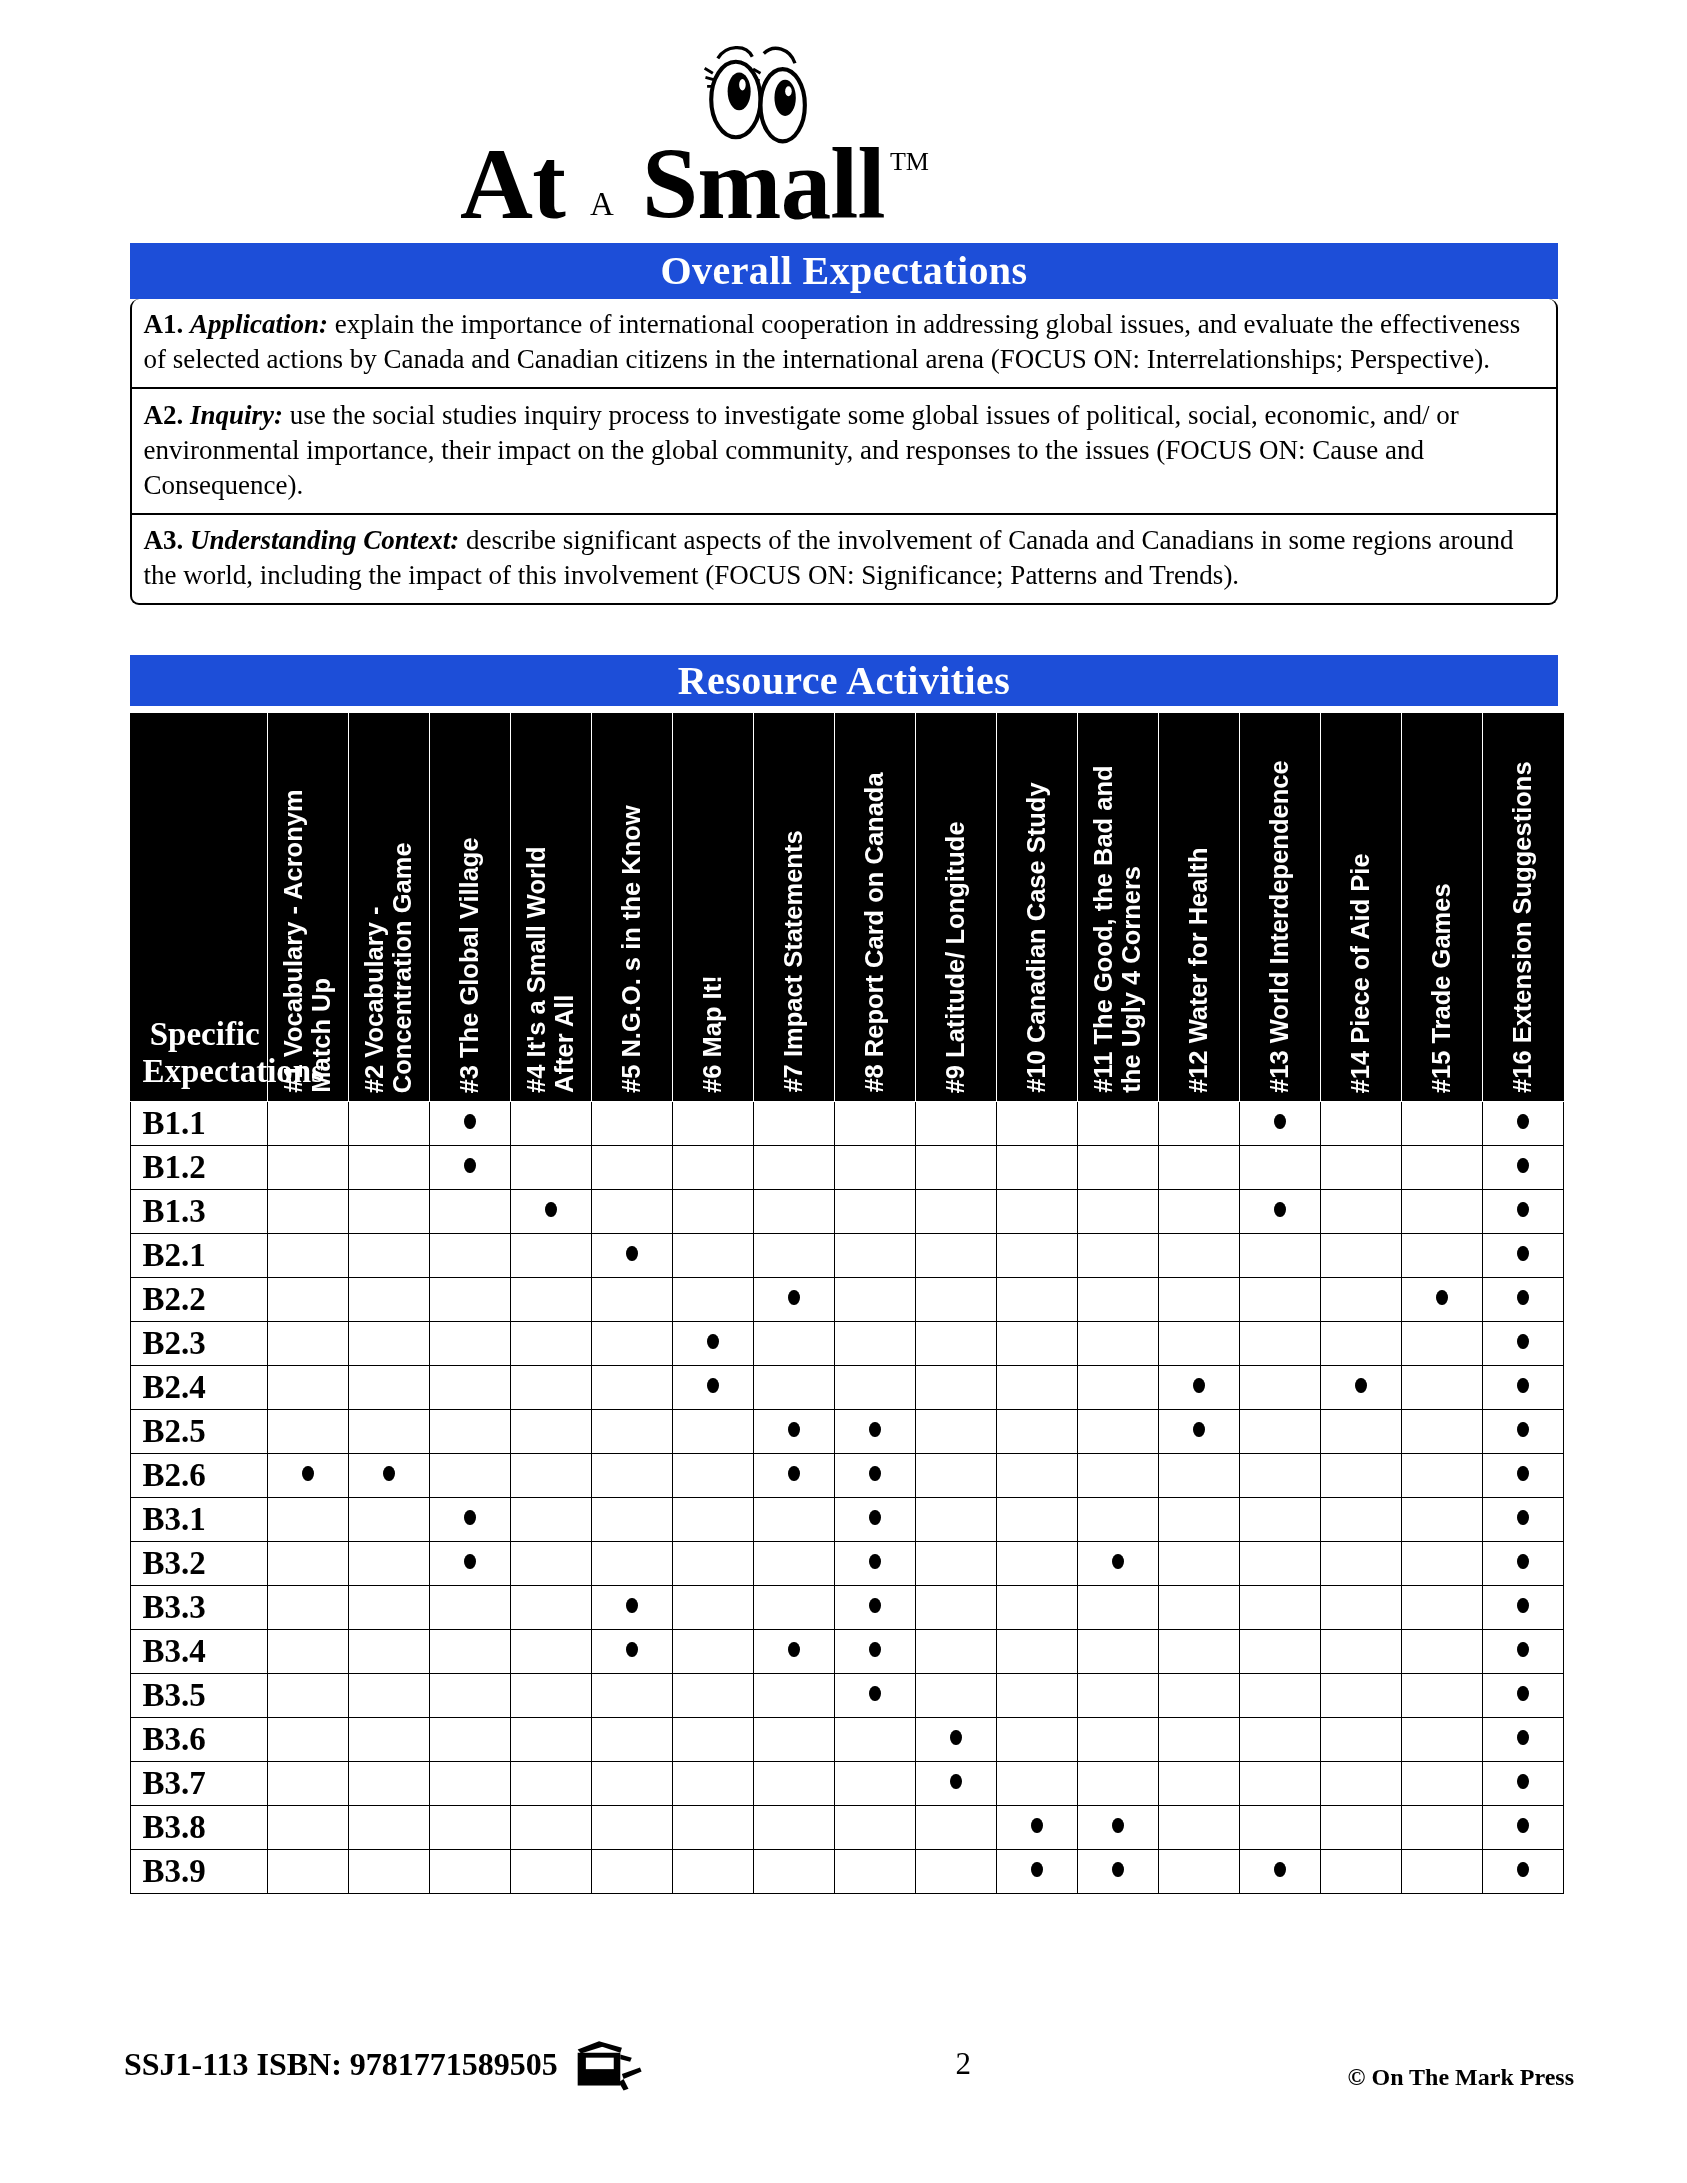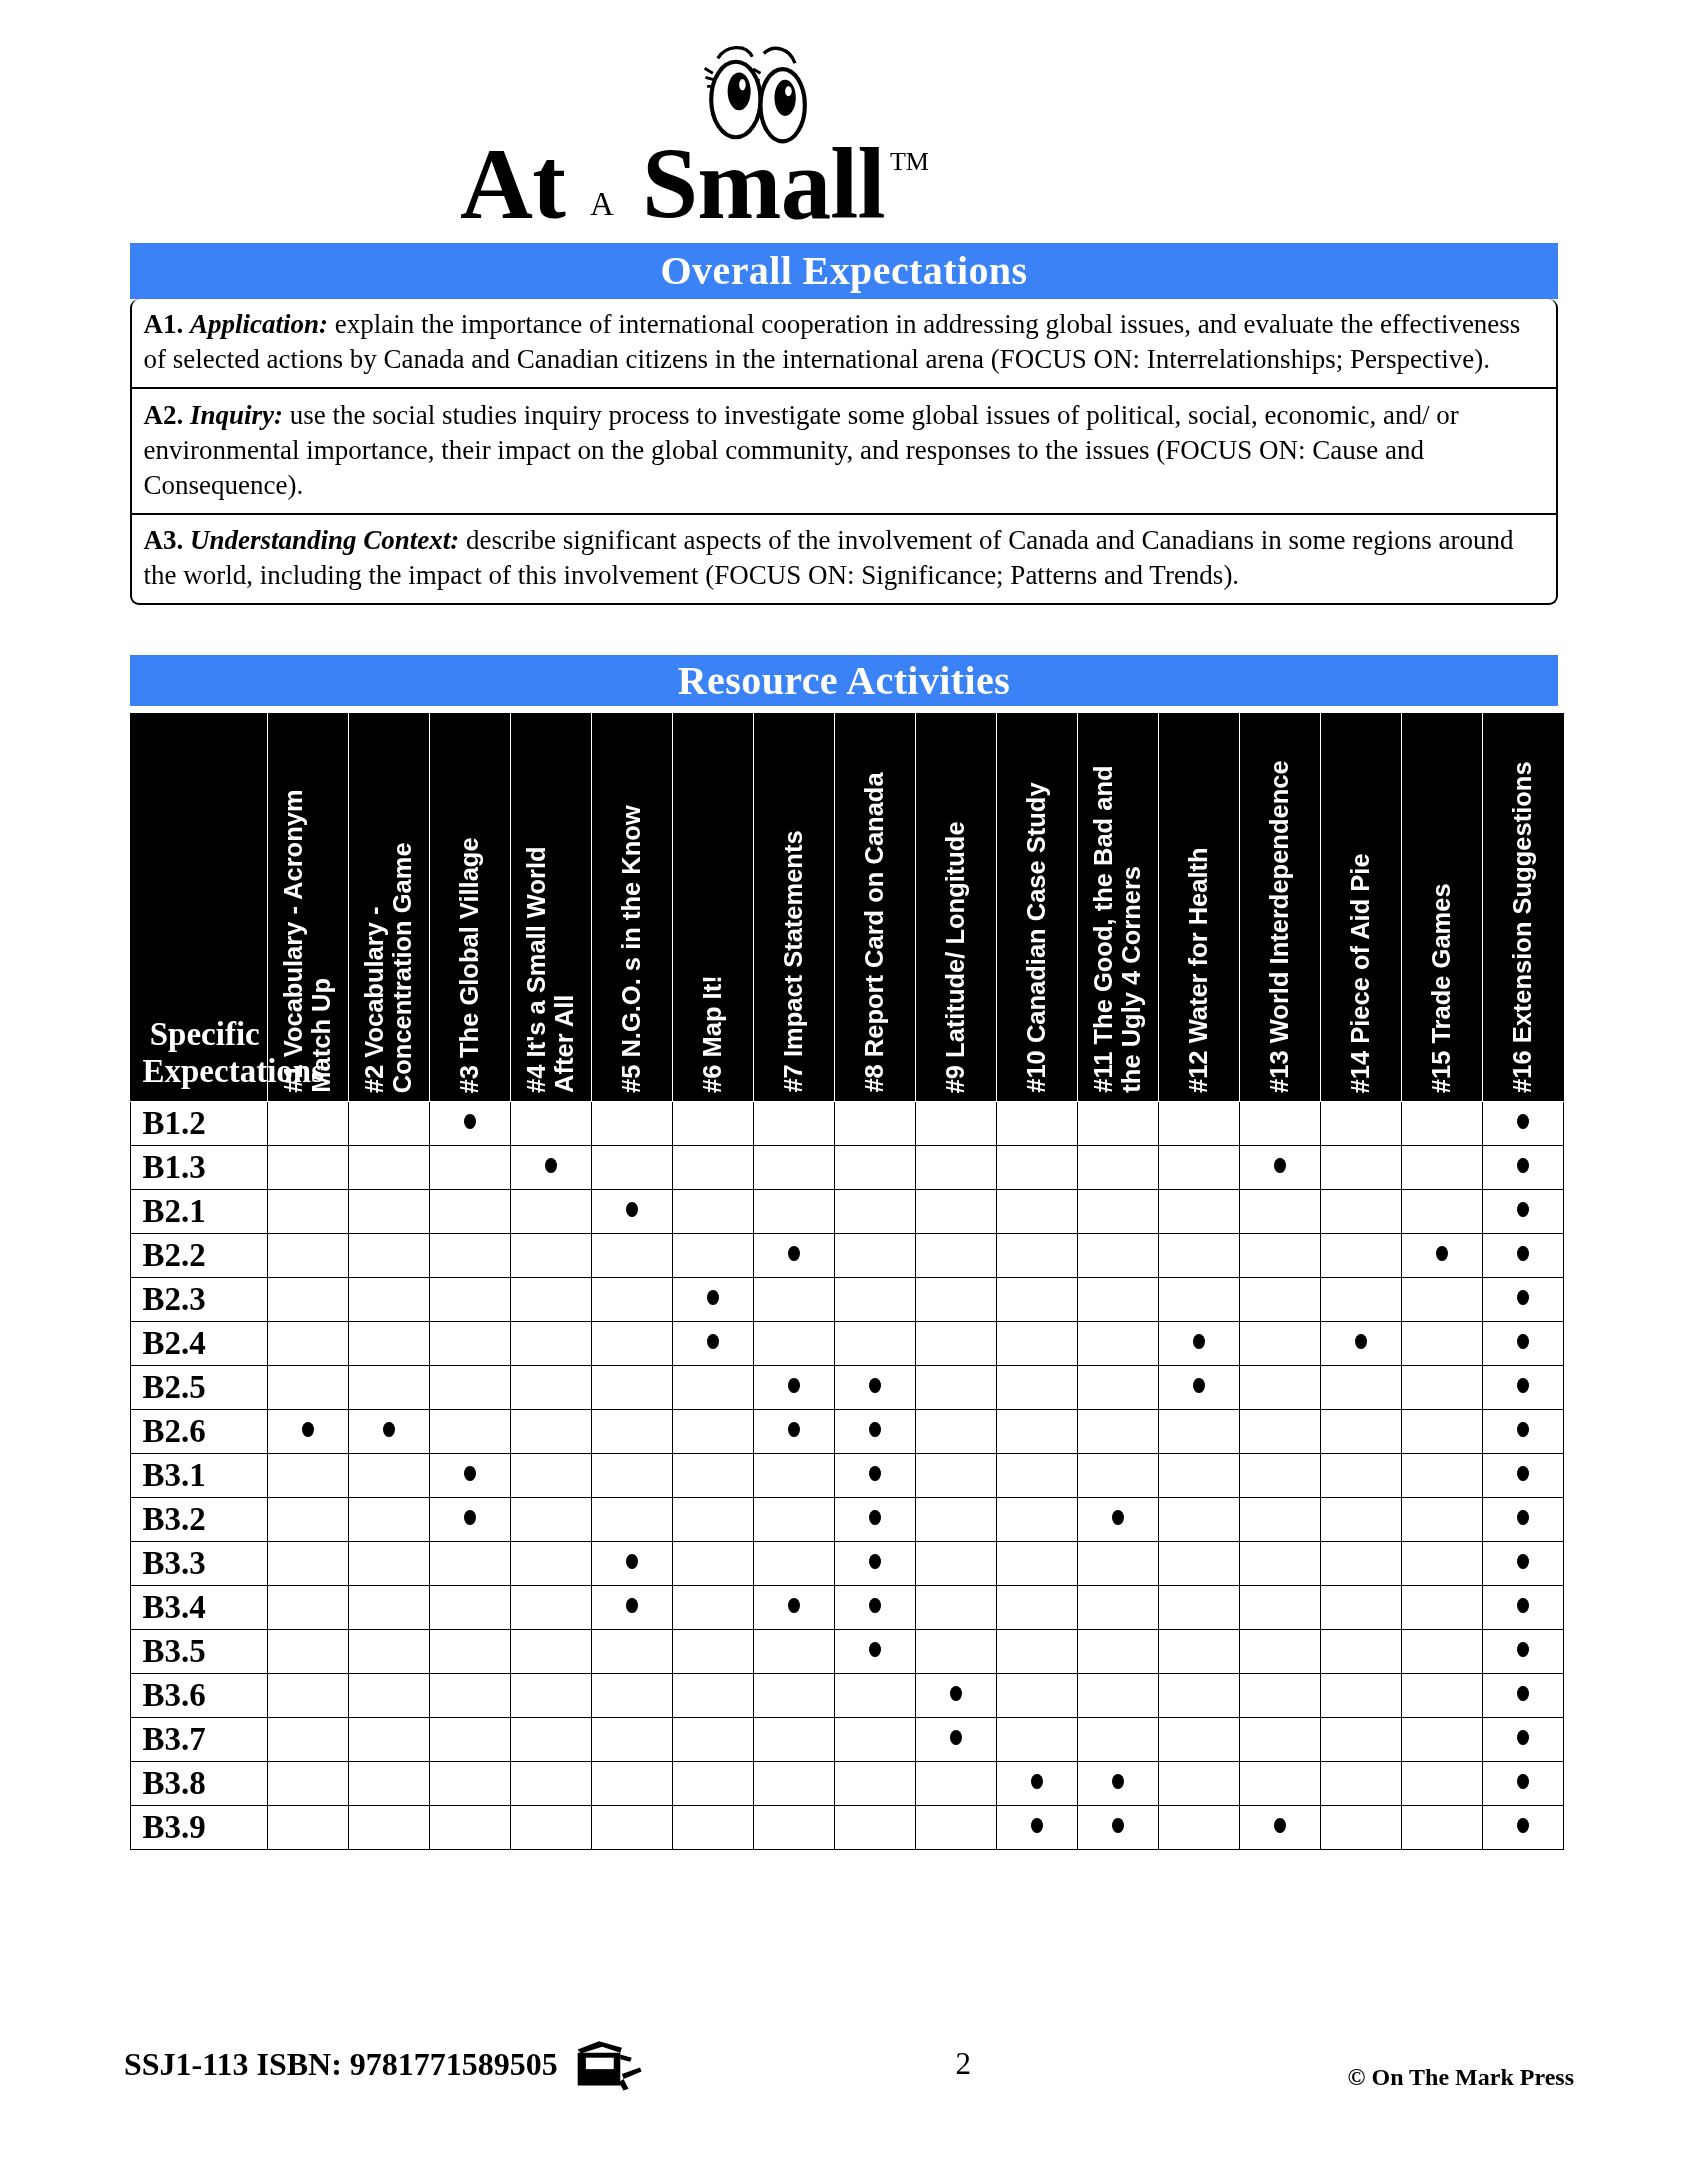--- a/index.html
+++ b/index.html
@@ -73,21 +73,21 @@
   .eyes {
     position: absolute;
     left: 243px;
     top: -97px;
     width: 115px;
     height: 111px;
   }
 
   
   .banner {
-    background: #3b82f6;
+    background: #1d4ed8;
     color: #ffffff;
     text-align: center;
     font-family: "Liberation Serif", serif;
     font-weight: bold;
     letter-spacing: 0.4px;
   }
   #overall-banner {
     position: absolute;
     left: 130px;
     top: 243px;
@@ -365,20 +365,39 @@
           </th>
           <th>
             <span class="col-label-rot">#15 Trade Games</span>
           </th>
           <th class="last-col">
             <span class="col-label-rot">#16 Extension Suggestions</span>
           </th>
         </tr>
     </thead>
     <tbody id="matrix-body">
+        <tr>
+          <td class="row-head">B1.1</td>
+          <td></td>
+          <td></td>
+          <td><span class="dot"></span></td>
+          <td></td>
+          <td></td>
+          <td></td>
+          <td></td>
+          <td></td>
+          <td></td>
+          <td></td>
+          <td></td>
+          <td></td>
+          <td><span class="dot"></span></td>
+          <td></td>
+          <td></td>
+          <td><span class="dot"></span></td>
+        </tr>
         <tr>
           <td class="row-head">B1.2</td>
           <td></td>
           <td></td>
           <td><span class="dot"></span></td>
           <td></td>
           <td></td>
           <td></td>
           <td></td>
           <td></td>

